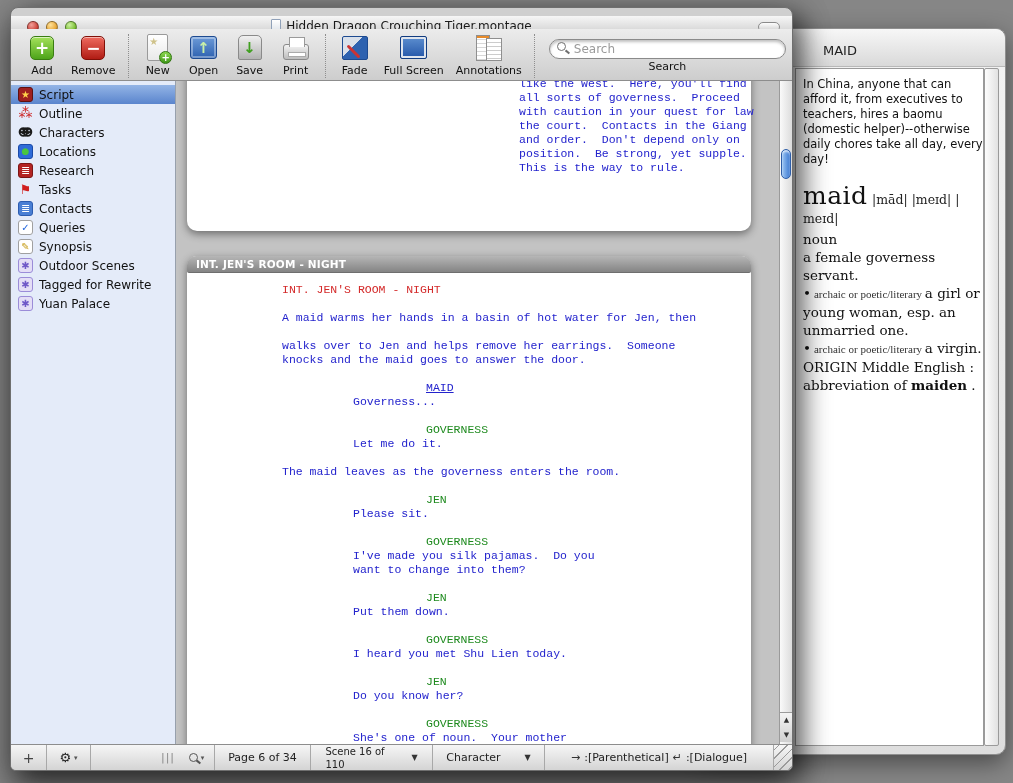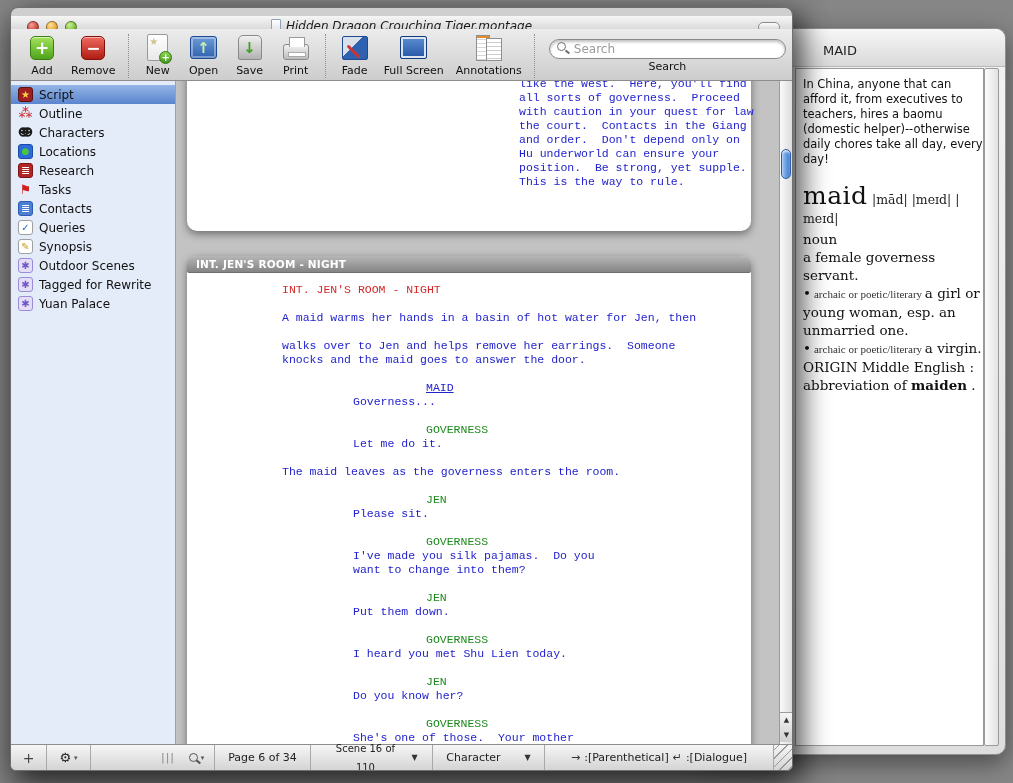--- a/index.html
+++ b/index.html
@@ -27,21 +27,21 @@
   .sense .sense-label { font-family:Liberation Serif, serif; font-size:11px; color:#333; }
   .dict-origin { }
   .dict-origin .origin-word { font-weight:bold; }
 
   
   .main-window { position:absolute; left:10px; top:7px; width:783px; height:764px;
     background:#cfcfcf; border:1px solid #6f6f6f; border-radius:8px 8px 6px 6px;
     box-shadow:10px 6px 26px rgba(0,0,0,.45), 0 16px 34px rgba(0,0,0,.5); z-index:2; overflow:hidden; }
 
   .titlebar { position:absolute; left:0; right:0; top:8px; height:21px;
-    background:linear-gradient(#f6f6f6,#cccccc); border-bottom:1px solid #9b9b9b;font-style:italic; }
+    background:linear-gradient(#f6f6f6,#cccccc); border-bottom:1px solid #9b9b9b; }
   .traffic { position:absolute; top:5px; width:12px; height:12px; border-radius:50%; border:1px solid rgba(0,0,0,.35); }
   .t-close { left:16px; background:radial-gradient(circle at 35% 30%, #f2a09a, #cf4a40 60%, #8e1f18); }
   .t-min   { left:35px; background:radial-gradient(circle at 35% 30%, #ffe29a, #e8a93c 60%, #9a6a10); }
   .t-zoom  { left:54px; background:radial-gradient(circle at 35% 30%, #cdf0a0, #7fc23a 60%, #3f7410); }
   .title-center { position:absolute; left:0; right:0; top:3px; text-align:center; font-size:12px; color:#1a1a1a; }
   .doc-icon { display:inline-block; width:10px; height:13px; background:linear-gradient(#fff,#dfe4ea);
     border:1px solid #8fa0b8; border-radius:1px; vertical-align:-2px; margin-right:5px; }
   .pill-btn { position:absolute; right:12px; top:6px; width:22px; height:10px; border-radius:6px;
     background:linear-gradient(#fdfdfd,#cfcfcf); border:1px solid #8a8a8a; }
 
@@ -151,21 +151,21 @@
   .seg-gear { width:44px; gap:3px; font-size:13px; }
   .seg-gear .dd { font-size:7px; color:#555; }
   .seg-blank { width:66px; border-right:none; }
   .seg-handle { width:22px; border-right:none; color:#8a8a8a; letter-spacing:1px; font-size:11px; }
   .seg-mag { width:36px; gap:3px; }
   .seg-mag .dd { font-size:7px; color:#555; }
   .magsb { position:relative; width:9px; height:9px; border:1.6px solid #555; border-radius:50%; display:inline-block; }
   .magsb::after { content:""; position:absolute; left:6px; top:7px; width:5px; height:1.8px; background:#555; transform:rotate(40deg); }
   .seg-page { width:96px; }
   .seg-scene { width:122px; gap:6px; }
-  .scene-text { width:80px; text-align:center; font-size:10px; line-height:19px; }
+  .scene-text { width:80px; font-size:10px; line-height:13px; }
   .seg-scene .dd, .seg-char .dd { font-size:8px; color:#333; }
   .seg-char { width:112px; gap:24px; }
   .seg-hints { flex:1; gap:4px; }
   .hint-sym { font-size:11px; color:#333; }
   .grip { width:18px; border-right:none;
     background:repeating-linear-gradient(135deg, transparent 0 3px, #9a9a9a 3px 4px, transparent 4px 6px); }
 </style>
 </head>
 <body>
 
@@ -344,21 +344,20 @@
         </div>
       </div>
     <div class="script-area">
       <div class="panel panel-1">
         <div class="p1-text" id="panel1-lines">
             <div class="ln ln-dial">like the West.  Here, you'll find</div>
             <div class="ln ln-dial">all sorts of governess.  Proceed</div>
             <div class="ln ln-dial">with caution in your quest for law</div>
             <div class="ln ln-dial">the court.  Contacts in the Giang</div>
             <div class="ln ln-dial">and order.  Don't depend only on</div>
-            <div class="ln ln-dial">Hu underworld can ensure your</div>
             <div class="ln ln-dial">position.  Be strong, yet supple.</div>
             <div class="ln ln-dial">This is the way to rule.</div>
           </div>
       </div>
       <div class="panel panel-2">
         <div class="scene-header">INT. JEN'S ROOM - NIGHT</div>
         <div class="p2-text" id="panel2-lines">
             <div class="ln ln-scene">INT. JEN'S ROOM - NIGHT</div>
             <div class="ln ln-blank">&nbsp;</div>
             <div class="ln ln-action">A maid warms her hands in a basin of hot water for Jen, then</div>
@@ -384,21 +383,21 @@
             <div class="ln ln-char">JEN</div>
             <div class="ln ln-dial">Put them down.</div>
             <div class="ln ln-blank">&nbsp;</div>
             <div class="ln ln-char">GOVERNESS</div>
             <div class="ln ln-dial">I heard you met Shu Lien today.</div>
             <div class="ln ln-blank">&nbsp;</div>
             <div class="ln ln-char">JEN</div>
             <div class="ln ln-dial">Do you know her?</div>
             <div class="ln ln-blank">&nbsp;</div>
             <div class="ln ln-char">GOVERNESS</div>
-            <div class="ln ln-dial">She's one of those.  Your mother</div>
+            <div class="ln ln-dial">She's one of noun.  Your mother</div>
           </div>
       </div>
     </div>
     <div class="vscroll">
       <div class="vthumb"></div>
       <div class="varrows">
         <div>▲</div>
         <div>▼</div>
       </div>
     </div>

